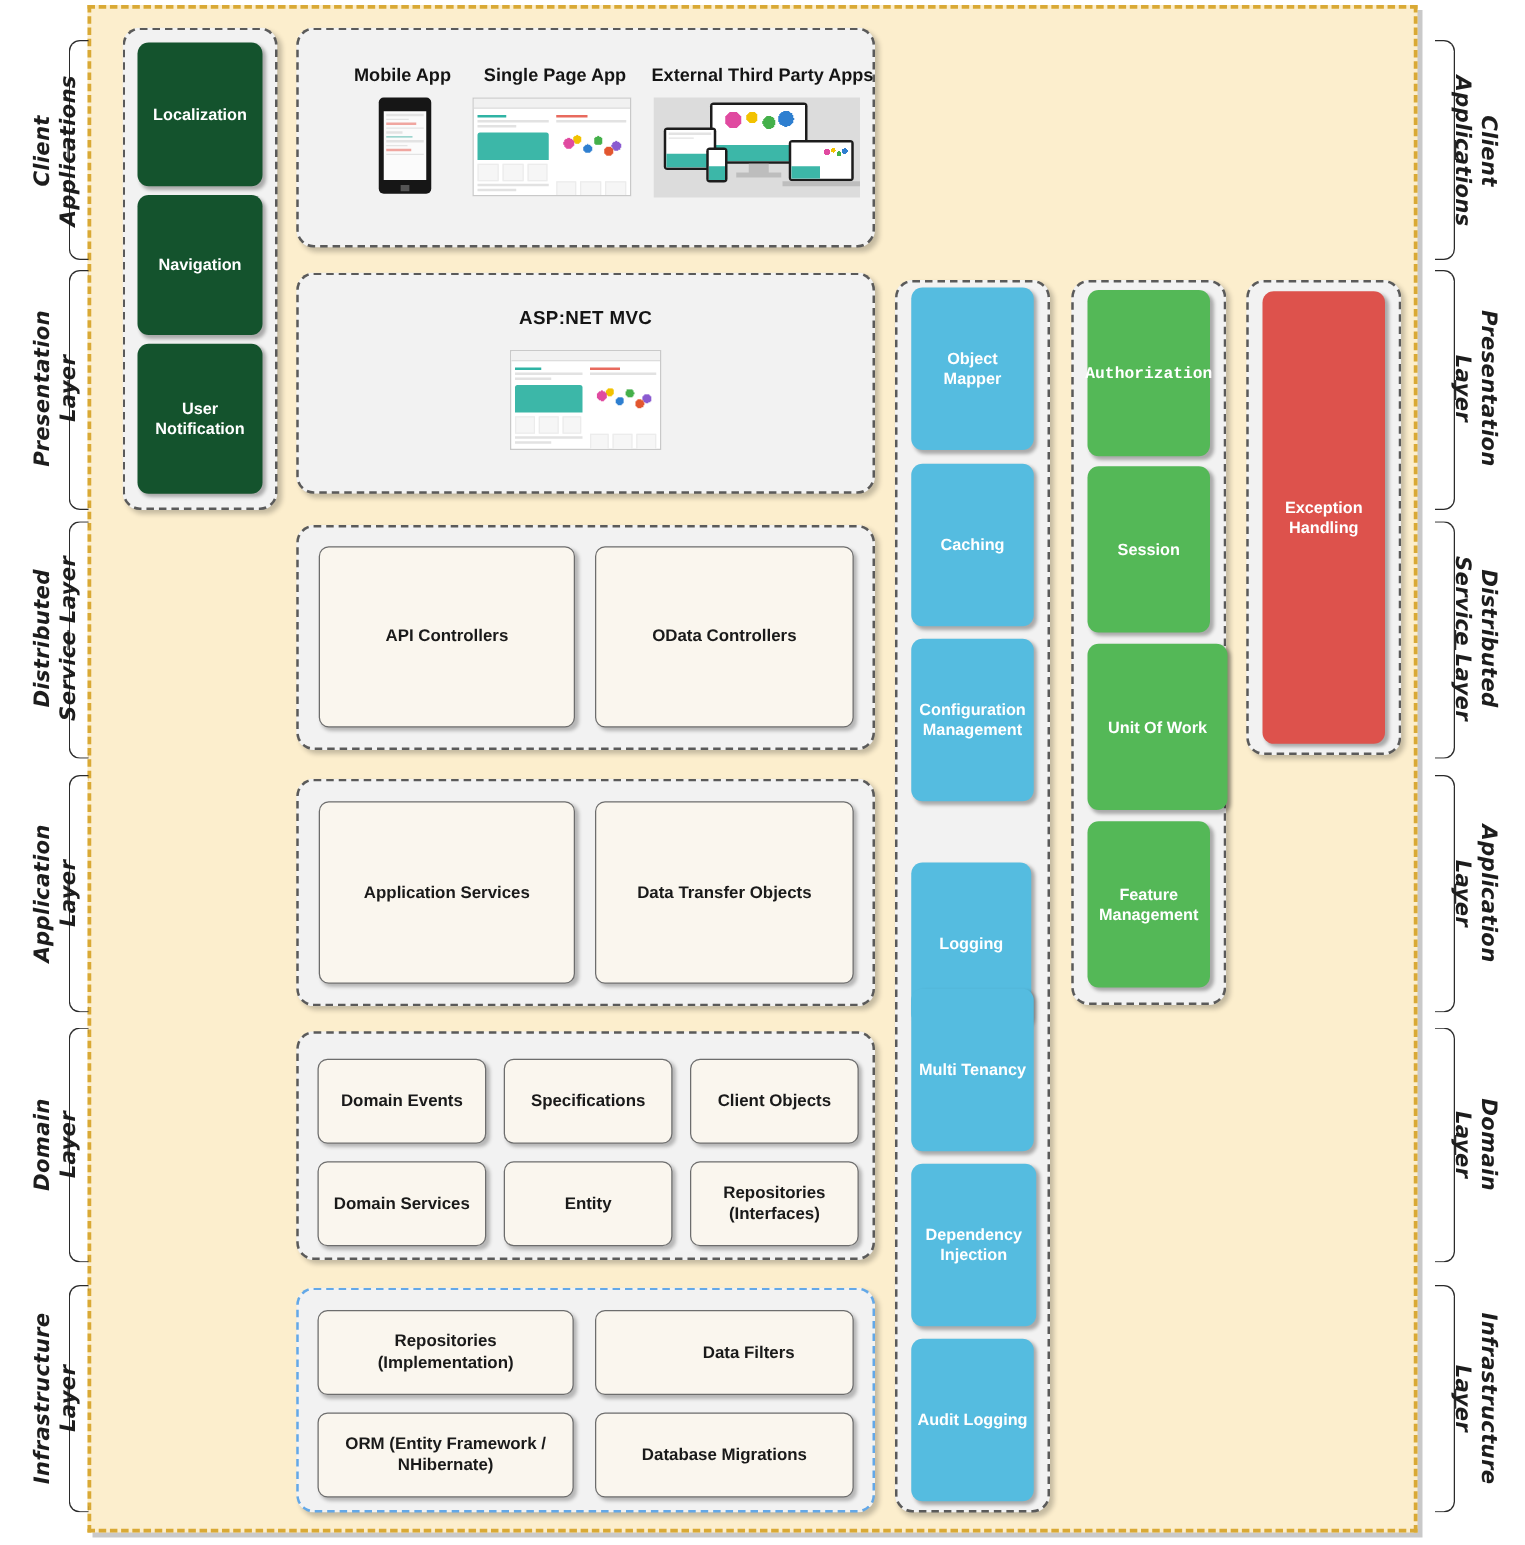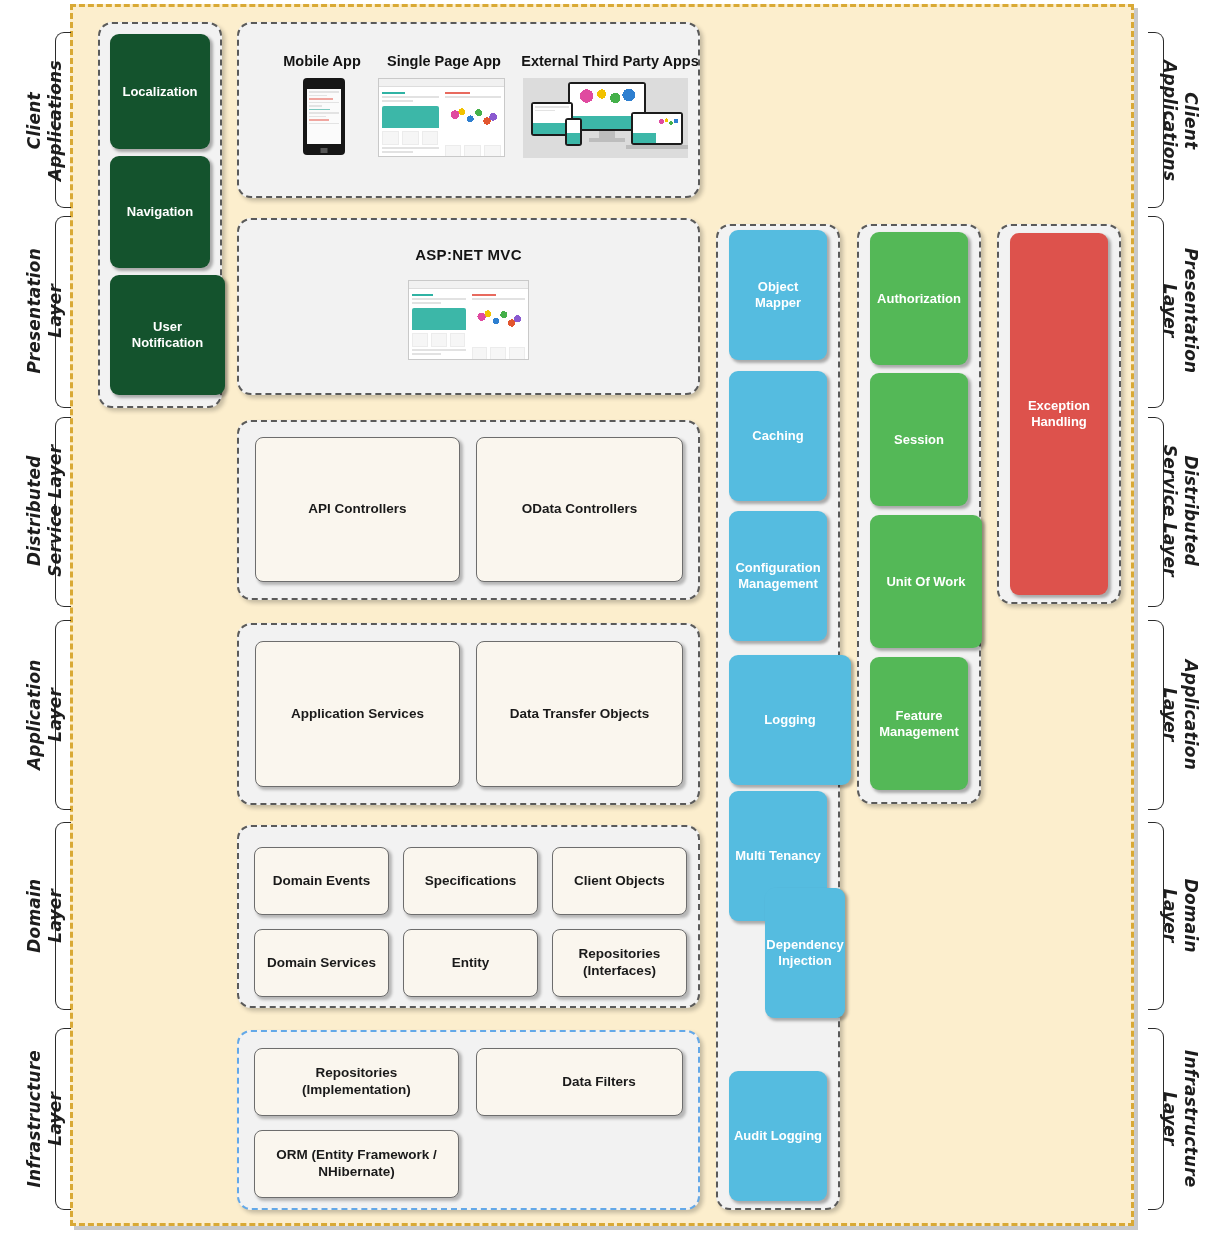--- a/index.html
+++ b/index.html
@@ -213,21 +213,21 @@
     <div class="arm" style="top:0;height:182px;"></div>
     <div class="nib" style="left:16px;top:83px;"></div>
   </div>
   <div class="side-label r" style="left:1102px;top:1098px;width:156px;">Infrastructure
 Layer</div>
 
   <div class="group" style="left:98px;top:22px;width:124px;height:386px;"></div>
 
   <div class="tile blue" style="left:110px;top:34px;width:100px;height:115px;">Localization</div>
   <div class="tile blue" style="left:110px;top:156px;width:100px;height:112px;">Navigation</div>
-  <div class="tile blue" style="left:110px;top:275px;width:115px;height:120px;">User
+  <div class="tile blue" style="left:110px;top:275px;width:100px;height:120px;">User
 Notification</div>
 
   <div class="group" style="left:237px;top:22px;width:463px;height:176px;"></div>
 
   <div class="thumb-label" style="left:258px;top:53px;width:128px;">Mobile App</div>
   <div class="thumb-label" style="left:380px;top:53px;width:128px;">Single Page App</div>
   <div class="thumb-label" style="left:520px;top:53px;width:180px;">External Third Party Apps</div>
 
   <div class="phone" style="left:303px;top:78px;width:42px;height:77px;">
     <div class="scr">
@@ -357,34 +357,35 @@
   <div class="card" style="left:254px;top:929px;width:135px;height:68px;">Domain Services</div>
   <div class="card" style="left:403px;top:929px;width:135px;height:68px;">Entity</div>
   <div class="card" style="left:552px;top:929px;width:135px;height:68px;">Repositories
 (Interfaces)</div>
 
   <div class="group blue-border" style="left:237px;top:1030px;width:463px;height:180px;"></div>
   <div class="card" style="left:254px;top:1048px;width:205px;height:68px;">Repositories (Implementation)</div>
   <div class="card" style="left:476px;top:1048px;width:207px;height:68px;padding-left:45px;">Data Filters</div>
   <div class="card" style="left:254px;top:1130px;width:205px;height:68px;">ORM (Entity Framework /
 NHibernate)</div>
+  <div class="card" style="left:476px;top:1130px;width:207px;height:68px;">Database Migrations</div>
 
   <div class="group" style="left:716px;top:224px;width:124px;height:986px;"></div>
   <div class="tile cyan" style="left:729px;top:230px;width:98px;height:130px;">Object Mapper</div>
   <div class="tile cyan" style="left:729px;top:371px;width:98px;height:130px;">Caching</div>
   <div class="tile cyan" style="left:729px;top:511px;width:98px;height:130px;">Configuration
 Management</div>
-  <div class="tile cyan" style="left:729px;top:655px;width:122px;height:130px;">Logging</div>
+  <div class="tile cyan" style="left:729px;top:690px;width:96px;height:130px;">Logging</div>
   <div class="tile cyan" style="left:729px;top:791px;width:98px;height:130px;">Multi Tenancy</div>
-  <div class="tile cyan" style="left:729px;top:888px;width:80px;height:130px;margin-left:36px;">Dependency
+  <div class="tile cyan" style="left:729px;top:931px;width:100px;height:130px;">Dependency
 Injection</div>
   <div class="tile cyan" style="left:729px;top:1071px;width:98px;height:130px;">Audit Logging</div>
 
   <div class="group" style="left:857px;top:224px;width:124px;height:580px;"></div>
-  <div class="tile green" style="left:870px;top:232px;width:98px;height:133px;">Authorization</div>
+  <div class="tile green" style="left:870px;top:232px;width:98px;height:133px;font-family:Liberation Mono, monospace;">Authorization</div>
   <div class="tile green" style="left:870px;top:373px;width:98px;height:133px;">Session</div>
   <div class="tile green" style="left:870px;top:515px;width:112px;height:133px;">Unit Of Work</div>
   <div class="tile green" style="left:870px;top:657px;width:98px;height:133px;">Feature
 Management</div>
 
   <div class="group" style="left:997px;top:224px;width:124px;height:380px;"></div>
   <div class="tile red" style="left:1010px;top:233px;width:98px;height:362px;">Exception
 Handling</div>
 
 </div>

